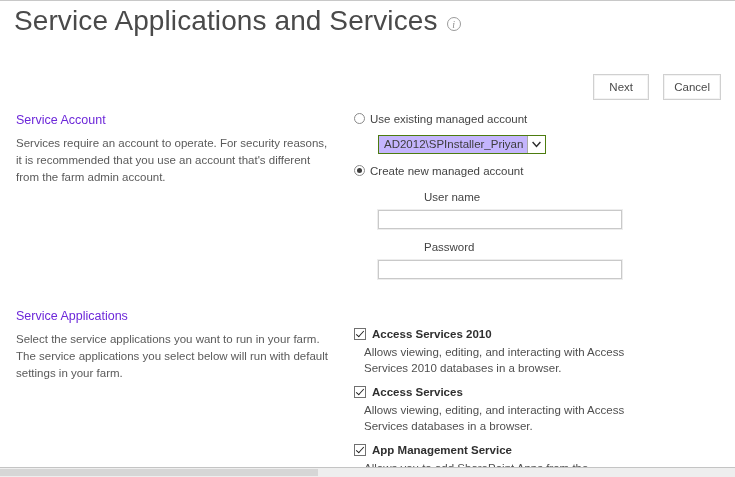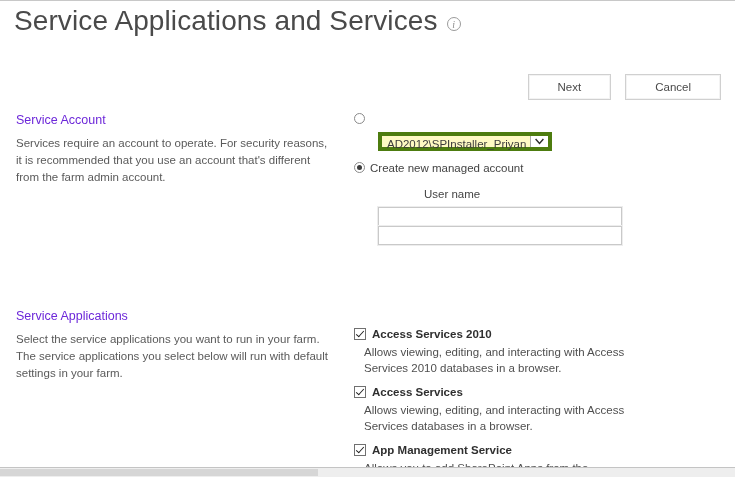--- a/index.html
+++ b/index.html
@@ -62,21 +62,21 @@
   .button-bar {
     position: absolute;
     top: 74px;
     right: 14px;
     display: flex;
     gap: 14px;
   }
   .btn {
     min-width: 56px;
     height: 26px;
-    padding: 0 29px;
+    padding: 0 10px;
     background: #ffffff;
     border: 1px solid #d0d0d0;
     box-shadow: 0 0 0 1px #f3f3f3 inset;
     font-size: 11.5px;
     color: #4a4a4a;
     line-height: 24px;
     text-align: center;
     box-sizing: border-box;
     cursor: pointer;
   }
@@ -143,22 +143,22 @@
   .radio-label { cursor: pointer; white-space: nowrap; }
 
   
   .select-wrap {
     margin-left: 24px;
     margin-top: 8px;
     margin-bottom: 10px;
     display: inline-flex;
     align-items: stretch;
     height: 19px;
-    border: 4px solid #4d7c0f;
-    background: #fef9c3;
+    border: 1px solid #4d7c0f;
+    background: #c4b5fd;
     box-sizing: border-box;
     cursor: pointer;
   }
   .select-value {
     font-size: 11.5px;
     color: #3c3c3c;
     line-height: 17px;
     padding: 0 4px 0 5px;
     white-space: nowrap;
   }
@@ -278,40 +278,42 @@
   <div class="section sec-account">
     <div class="left-col">
       <div class="sec-title">Service Account</div>
       <div class="sec-desc">Services require an account to operate. For security reasons, it is recommended that you use an account that's different from the farm admin account.</div>
     </div>
 
     <div class="right-col">
 
       <div class="radio-row">
         <span class="radio"></span>
+        <span class="radio-label">Use existing managed account</span>
       </div>
 
       <div class="select-wrap">
         <span class="select-value">AD2012\SPInstaller_Priyan</span>
         <span class="select-arrow">
           <svg width="9" height="7" viewBox="0 0 9 7" aria-hidden="true">
             <path d="M0.6 1 L4.5 5.4 L8.4 1" fill="none" stroke="#2b2b2b" stroke-width="1.4"></path>
           </svg>
         </span>
       </div>
 
       <div class="radio-row">
         <span class="radio checked"></span>
         <span class="radio-label">Create new managed account</span>
       </div>
 
       <div class="field-block">
         <div class="field-label">User name</div>
         <input class="field-input" type="text" value="" style="">
 
+        <div class="field-label">Password</div>
         <input class="field-input" type="password" value="" style="">
       </div>
 
     </div>
   </div>
 
   <div class="section sec-apps">
     <div class="left-col">
       <div class="sec-title">Service Applications</div>
       <div class="sec-desc">Select the service applications you want to run in your farm. The service applications you select below will run with default settings in your farm.</div>

